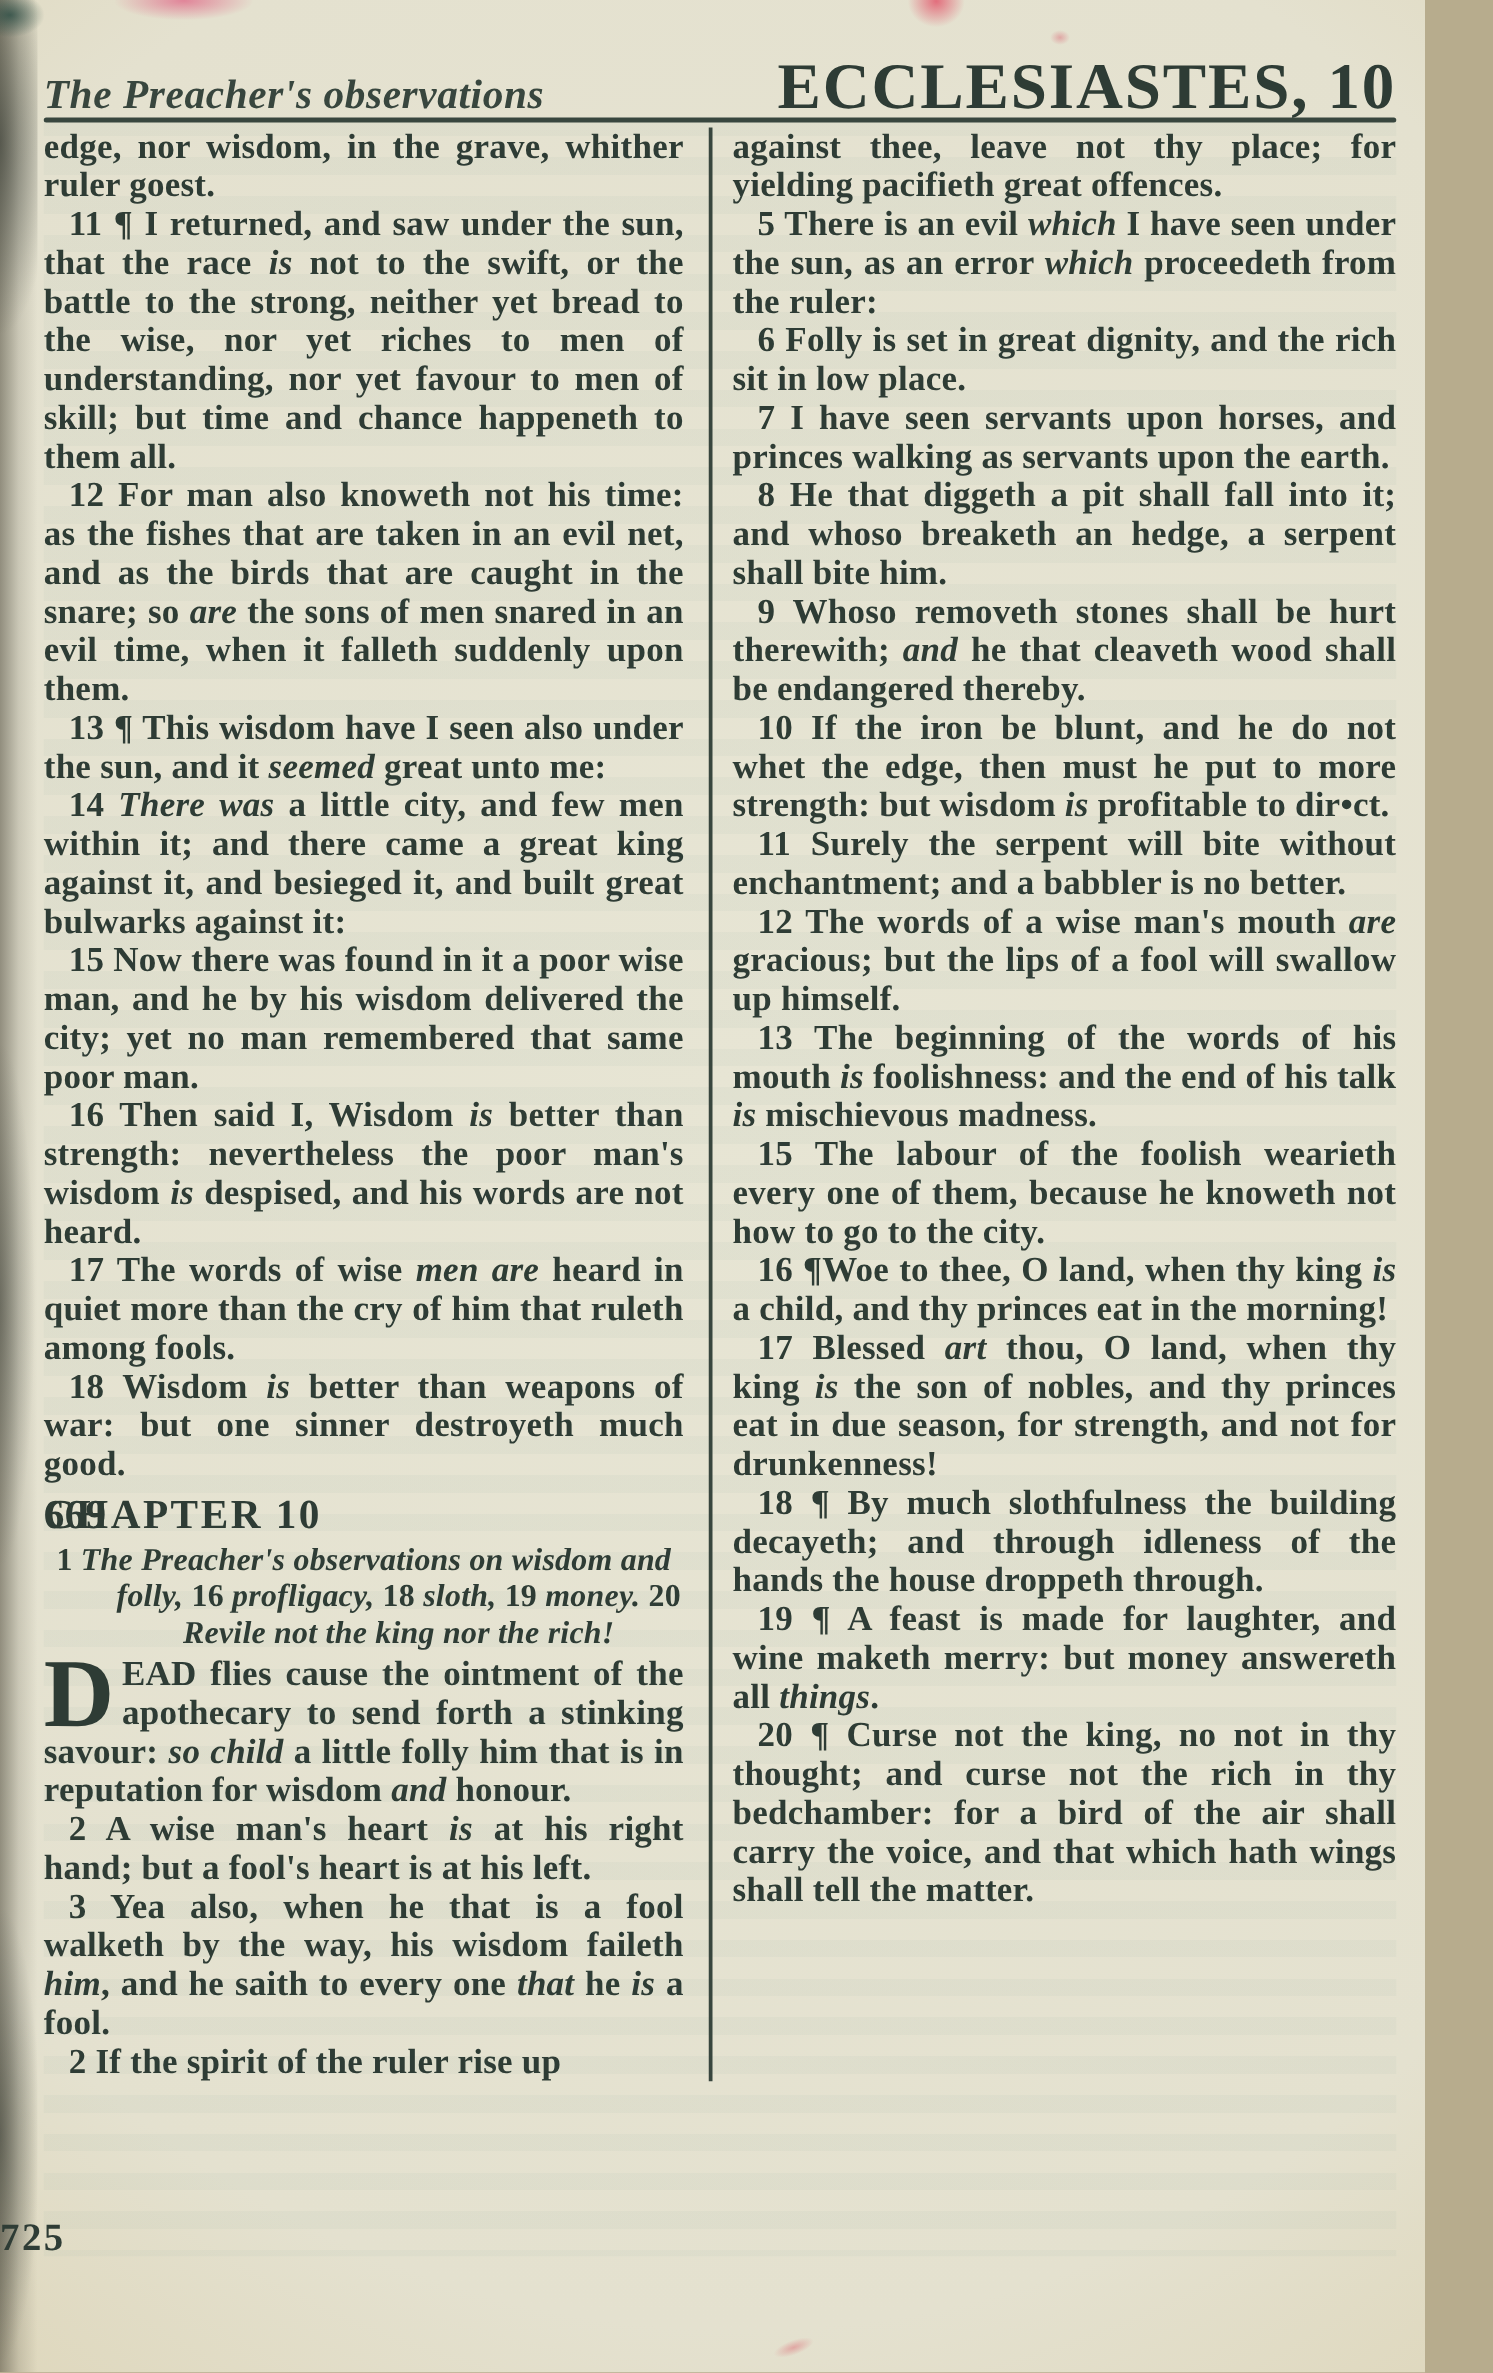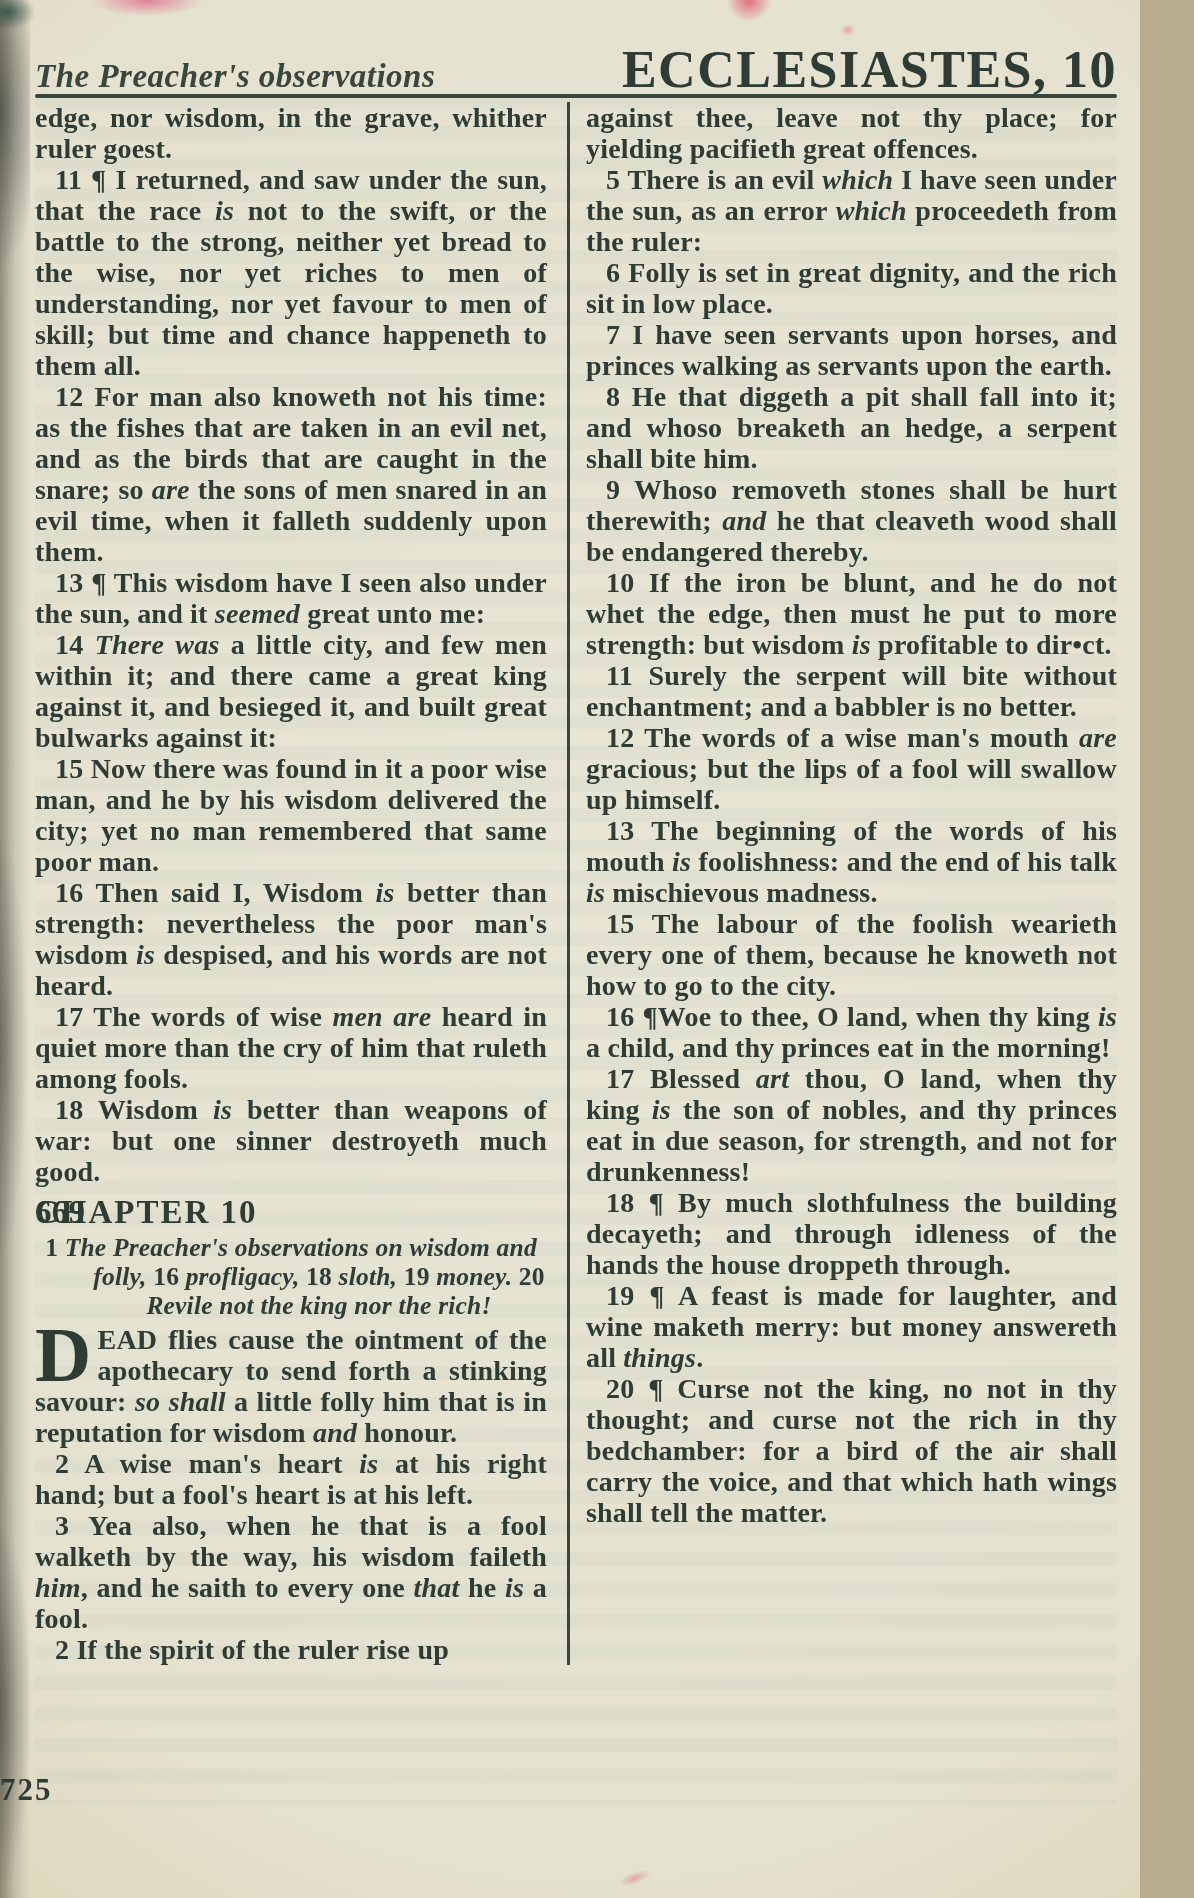--- a/index.html
+++ b/index.html
@@ -111,21 +111,21 @@
           <p class="p-verse">11 ¶ I returned, and saw under the sun, that the race <i>is</i> not to the swift, or the battle to the strong, neither yet bread to the wise, nor yet riches to men of understanding, nor yet favour to men of skill; but time and chance happeneth to them all.</p>
           <p class="p-verse">12 For man also knoweth not his time: as the fishes that are taken in an evil net, and as the birds that are caught in the snare; so <i>are</i> the sons of men snared in an evil time, when it falleth suddenly upon them.</p>
           <p class="p-verse">13 ¶ This wisdom have I seen also under the sun, and it <i>seemed</i> great unto me:</p>
           <p class="p-verse">14 <i>There was</i> a little city, and few men within it; and there came a great king against it, and besieged it, and built great bulwarks against it:</p>
           <p class="p-verse">15 Now there was found in it a poor wise man, and he by his wisdom delivered the city; yet no man remembered that same poor man.</p>
           <p class="p-verse">16 Then said I, Wisdom <i>is</i> better than strength: nevertheless the poor man's wisdom <i>is</i> despised, and his words are not heard.</p>
           <p class="p-verse">17 The words of wise <i>men are</i> heard in quiet more than the cry of him that ruleth among fools.</p>
           <p class="p-verse">18 Wisdom <i>is</i> better than weapons of war: but one sinner destroyeth much good.</p>
           <div class="chapter-row"><span class="ch-num">669</span><span class="ch-title">CHAPTER 10</span></div>
           <p class="p-summary"><span class="rm">1</span> The Preacher's observations on wisdom and folly, <span class="rm">16</span> profligacy, <span class="rm">18</span> sloth, <span class="rm">19</span> money. <span class="rm">20</span> Revile not the king nor the rich!</p>
-          <p class="p-dropcap"><span class="dropcap">D</span>EAD flies cause the ointment of the apothecary to send forth a stinking savour: <i>so shall</i> a little folly him that is in reputation for wisdom <i>and</i> honour.</p>
+          <p class="p-dropcap"><span class="dropcap">D</span>EAD flies cause the ointment of the apothecary to send forth a stinking savour: <i>so child</i> a little folly him that is in reputation for wisdom <i>and</i> honour.</p>
           <p class="p-verse">2 A wise man's heart <i>is</i> at his right hand; but a fool's heart is at his left.</p>
           <p class="p-verse">3 Yea also, when he that is a fool walketh by the way, his wisdom faileth <i>him</i>, and he saith to every one <i>that</i> he <i>is</i> a fool.</p>
           <p class="p-verse">2 If the spirit of the ruler rise up</p>
         </div>
       <div class="col col-right">
           <p class="p-cont">against thee, leave not thy place; for yielding pacifieth great offences.</p>
           <p class="p-verse">5 There is an evil <i>which</i> I have seen under the sun, as an error <i>which</i> proceedeth from the ruler:</p>
           <p class="p-verse">6 Folly is set in great dignity, and the rich sit in low place.</p>
           <p class="p-verse">7 I have seen servants upon horses, and princes walking as servants upon the earth.</p>
           <p class="p-verse">8 He that diggeth a pit shall fall into it; and whoso breaketh an hedge, a serpent shall bite him.</p>

